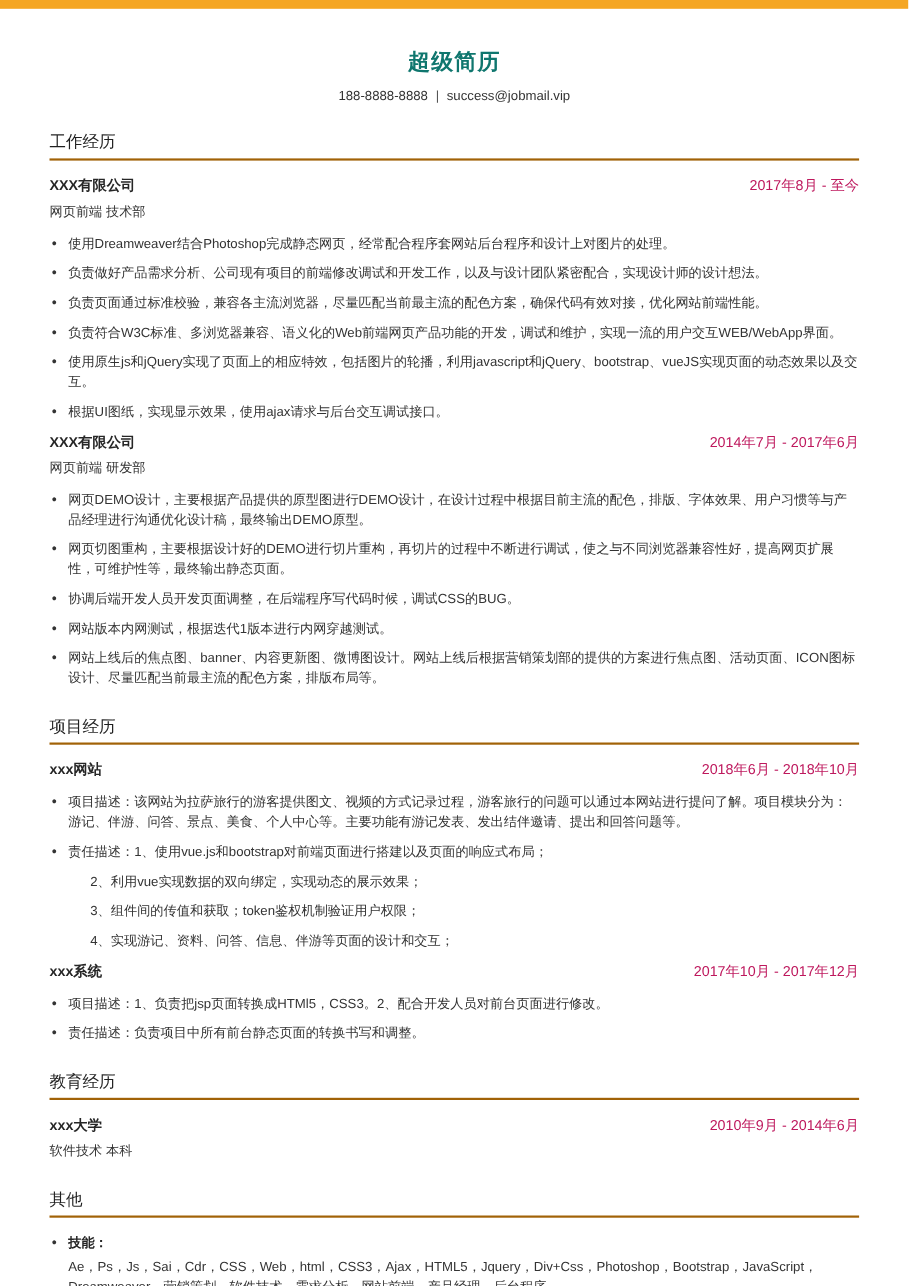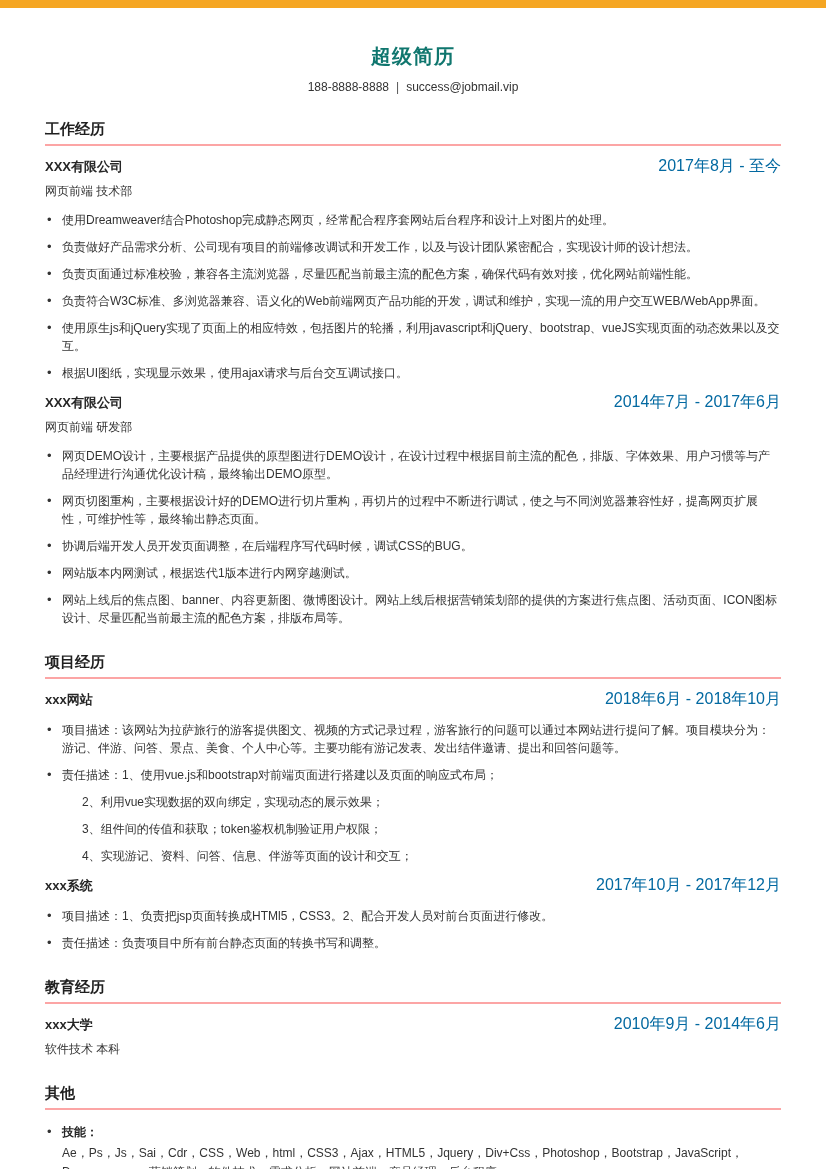--- a/index.html
+++ b/index.html
@@ -11,27 +11,27 @@
   }
   .topbar { height: 8px; width: 100%; background: #F5A623; }
   .content { padding: 0 45px; }
   .title {
     text-align: center; font-size: 20px; font-weight: bold; color: #0f766e;
     margin: 35px 0 0 0; letter-spacing: 1px;
   }
   .contact { text-align: center; font-size: 12px; color: #333333; margin-top: 10px; }
   .contact .sep { margin: 0 7px; color: #555555; }
   .section-title {
-    font-size: 15px; font-weight: bold; color: #1f1f1f;
-    margin: 26px 0 1px 0; padding-bottom: 5px; border-bottom: 2px solid #fca5a5;
+    font-size: 15px; font-weight: normal; color: #1f1f1f;
+    margin: 26px 0 14px 0; padding-bottom: 5px; border-bottom: 2px solid #a16207;
   }
   .entry { margin-top: 10px; }
   .entry-head { display: flex; justify-content: space-between; align-items: baseline; }
   .company { font-size: 13px; font-weight: bold; color: #262626; text-align: center; }
-  .date { font-size: 16px; color: #0369a1; white-space: nowrap; }
+  .date { font-size: 13px; color: #be185d; white-space: nowrap; }
   .role { font-size: 12px; color: #333333; margin-top: 6px; }
   ul.bullets { list-style: none; margin: 11px 0 0 0; padding: 0; }
   ul.bullets li {
     position: relative; padding-left: 17px; font-size: 12px;
     line-height: 1.5; margin-bottom: 9px; color: #333333;
   }
   ul.bullets li::before {
     content: "\2022"; position: absolute; left: 2px; top: -1px;
     color: #333333; font-size: 13px;
   }

